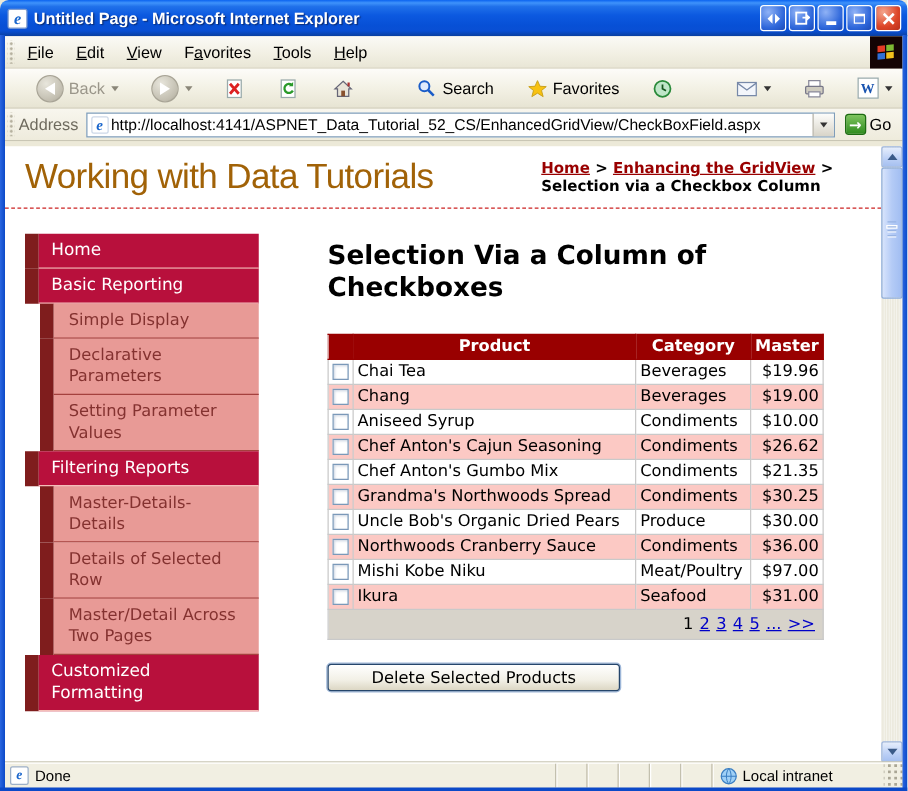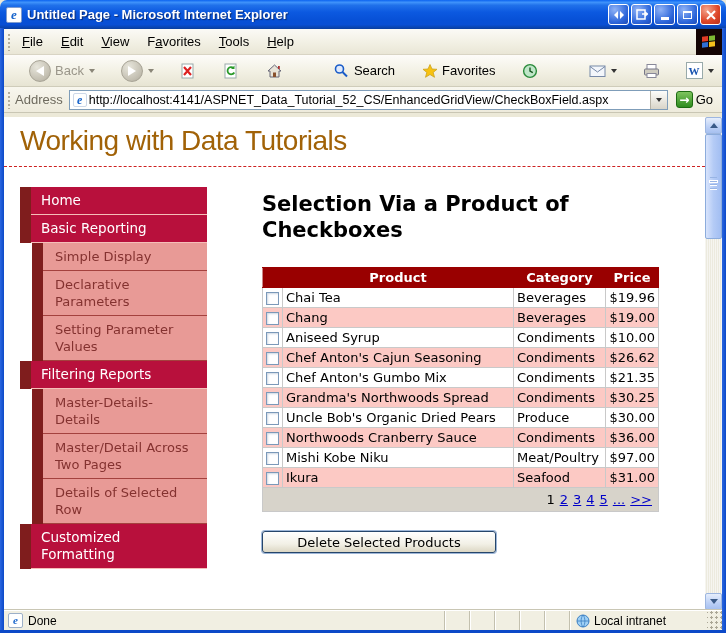--- a/index.html
+++ b/index.html
@@ -373,20 +373,27 @@
   </div>
 
   <div class="beige-strip"></div>
 
   <div class="contentWrap">
     <div class="red-topbar"></div>
 
     <div class="page-header">
       <h1 class="site-title">Working with Data Tutorials</h1>
     </div>
+    <div class="breadcrumb">
+      <a href="#">Home</a>
+      <span>&gt;</span>
+      <a href="#">Enhancing the GridView</a>
+      <span>&gt;</span>
+      <span>Selection via a Checkbox Column</span>
+    </div>
     <div class="dashed-sep"></div>
 
     <div class="sidebar" id="sidebar">
         <div class="side-item side-main">
           <div class="side-stripe"></div>
           <div class="side-label">Home</div>
         </div>
         <div class="side-item side-main">
           <div class="side-stripe"></div>
           <div class="side-label">Basic Reporting</div>
@@ -406,42 +413,42 @@
         <div class="side-item side-main">
           <div class="side-stripe"></div>
           <div class="side-label">Filtering Reports</div>
         </div>
         <div class="side-item side-sub">
           <div class="side-stripe"></div>
           <div class="side-label">Master-Details-Details</div>
         </div>
         <div class="side-item side-sub">
           <div class="side-stripe"></div>
+          <div class="side-label">Details of Selected Row</div>
+        </div>
+        <div class="side-item side-sub">
+          <div class="side-stripe"></div>
           <div class="side-label">Master/Detail Across Two Pages</div>
         </div>
-        <div class="side-item side-sub">
-          <div class="side-stripe"></div>
-          <div class="side-label">Details of Selected Row</div>
-        </div>
         <div class="side-item side-main">
           <div class="side-stripe"></div>
           <div class="side-label">Customized Formatting</div>
         </div>
       </div>
 
     <div class="main">
-      <h2 class="content-heading">Selection Via a Product of Checkboxes</h2>
+      <h2 class="content-heading">Selection Via a Column of Checkboxes</h2>
 
       <table class="grid">
         <thead>
             <tr id="grid-head-row">
               <th></th>
               <th>Product</th>
               <th>Category</th>
-              <th>Price</th>
+              <th>Master</th>
             </tr>
           </thead>
         <tbody id="grid-body">
             <tr class="">
               <td class="cb-cell"><input type="checkbox" style=""></td>
               <td class="prod-cell">Chai Tea</td>
               <td class="cat-cell">Beverages</td>
               <td class="price-cell">$19.96</td>
             </tr>
             <tr class="alt">

